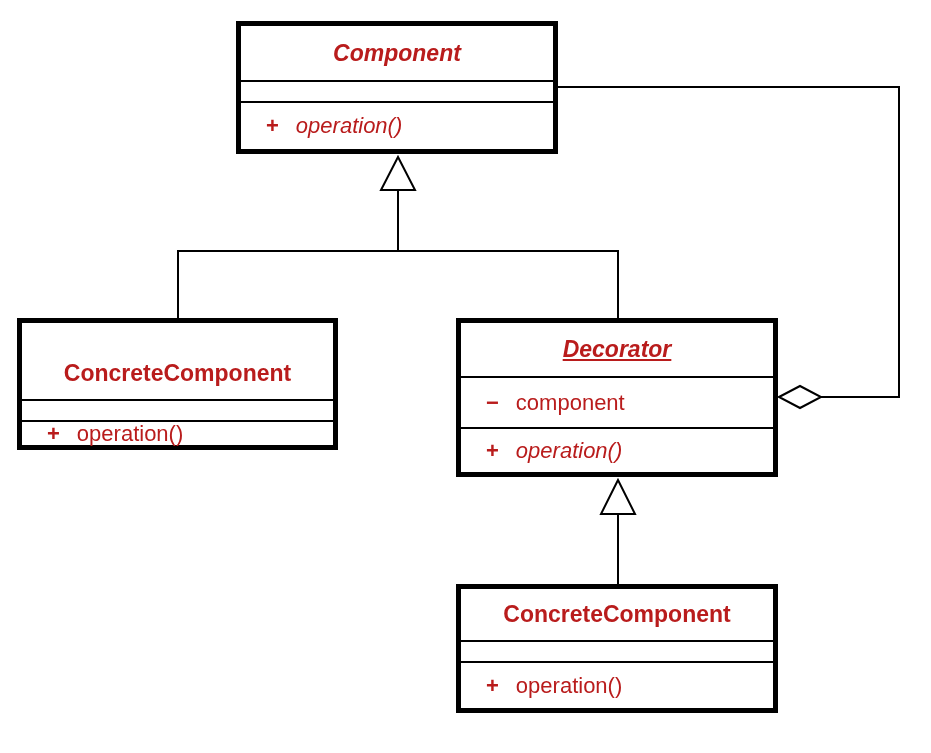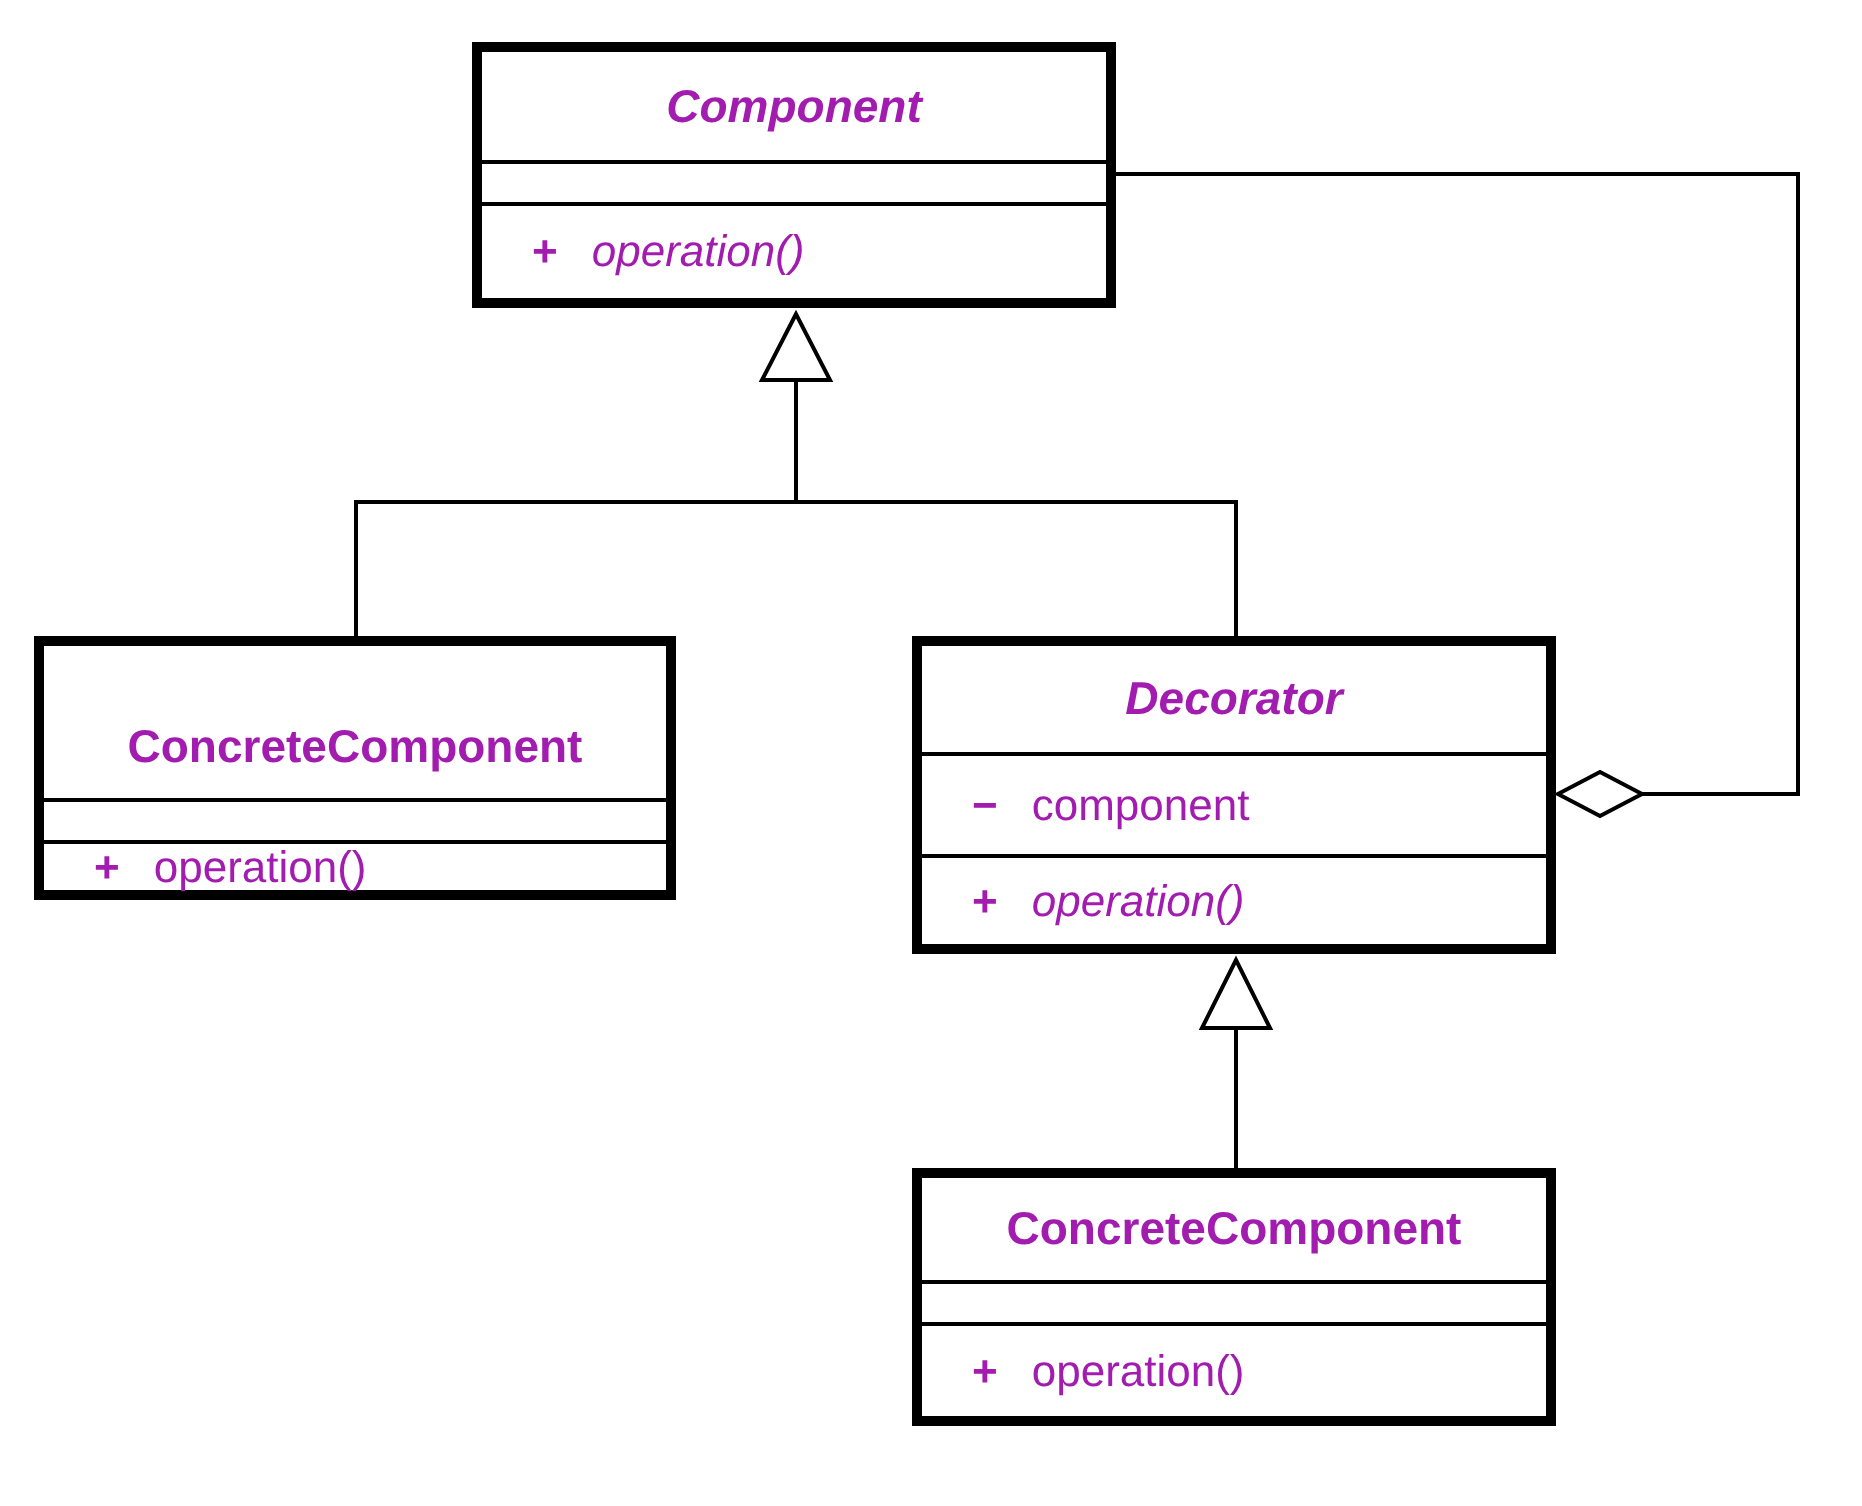--- a/index.html
+++ b/index.html
@@ -2,21 +2,21 @@
 <html><head>
 <meta charset="utf-8">
 <style>
   html, body { margin: 0; padding: 0; background: #ffffff; }
   #canvas {
     position: relative;
     width: 931px;
     height: 753px;
     background: #ffffff;
     font-family: "Liberation Sans", sans-serif;
-    color: #a21caf;
+    color: #b91c1c;
     overflow: hidden;
   }
   #connector-layer {
     position: absolute;
     left: 0; top: 0;
     width: 931px; height: 753px;
   }
   .uml-class {
     position: absolute;
     box-sizing: border-box;
@@ -99,21 +99,21 @@
     <div class="section" style="height:19px;"></div>
     <div class="ops">
       <div class="member-row">
         <span class="vis">+</span>
         <span>operation()</span>
       </div>
     </div>
   </div>
 
   <div class="uml-class" style="left:456px; top:318px; width:322px; height:159px;">
-    <div class="title abstract-title" style="height:53px;">Decorator</div>
+    <div class="title abstract-title" style="height:53px;text-decoration:underline;">Decorator</div>
     <div class="section" style="height:49px;">
       <div class="member-row">
         <span class="vis">−</span>
         <span>component</span>
       </div>
     </div>
     <div class="ops">
       <div class="member-row">
         <span class="vis">+</span>
         <span class="italic">operation()</span>

